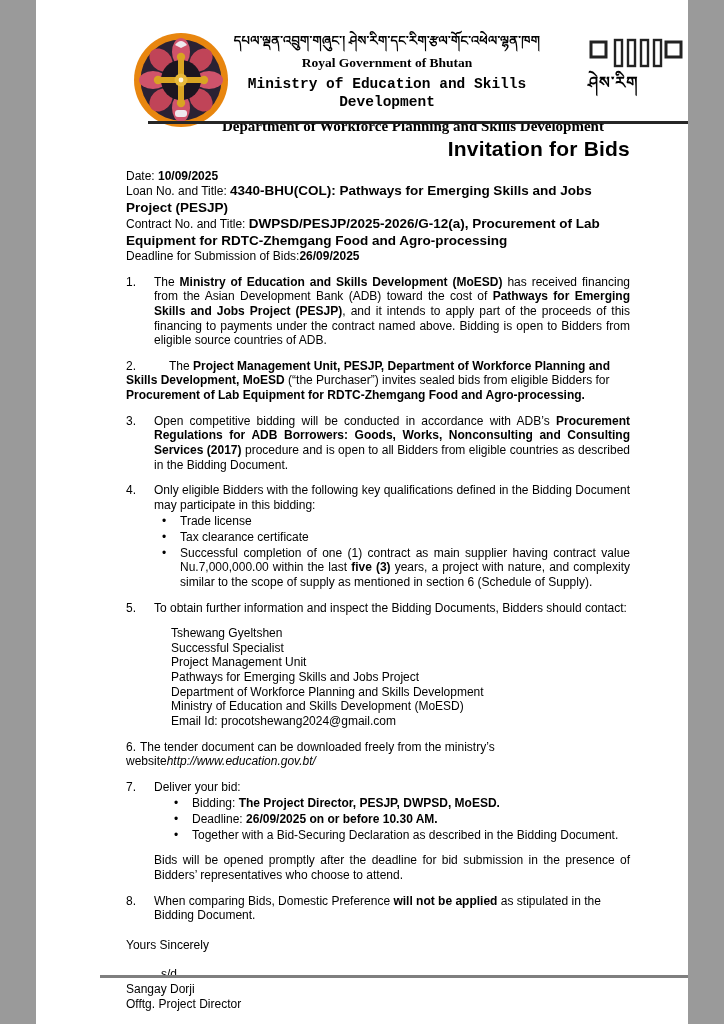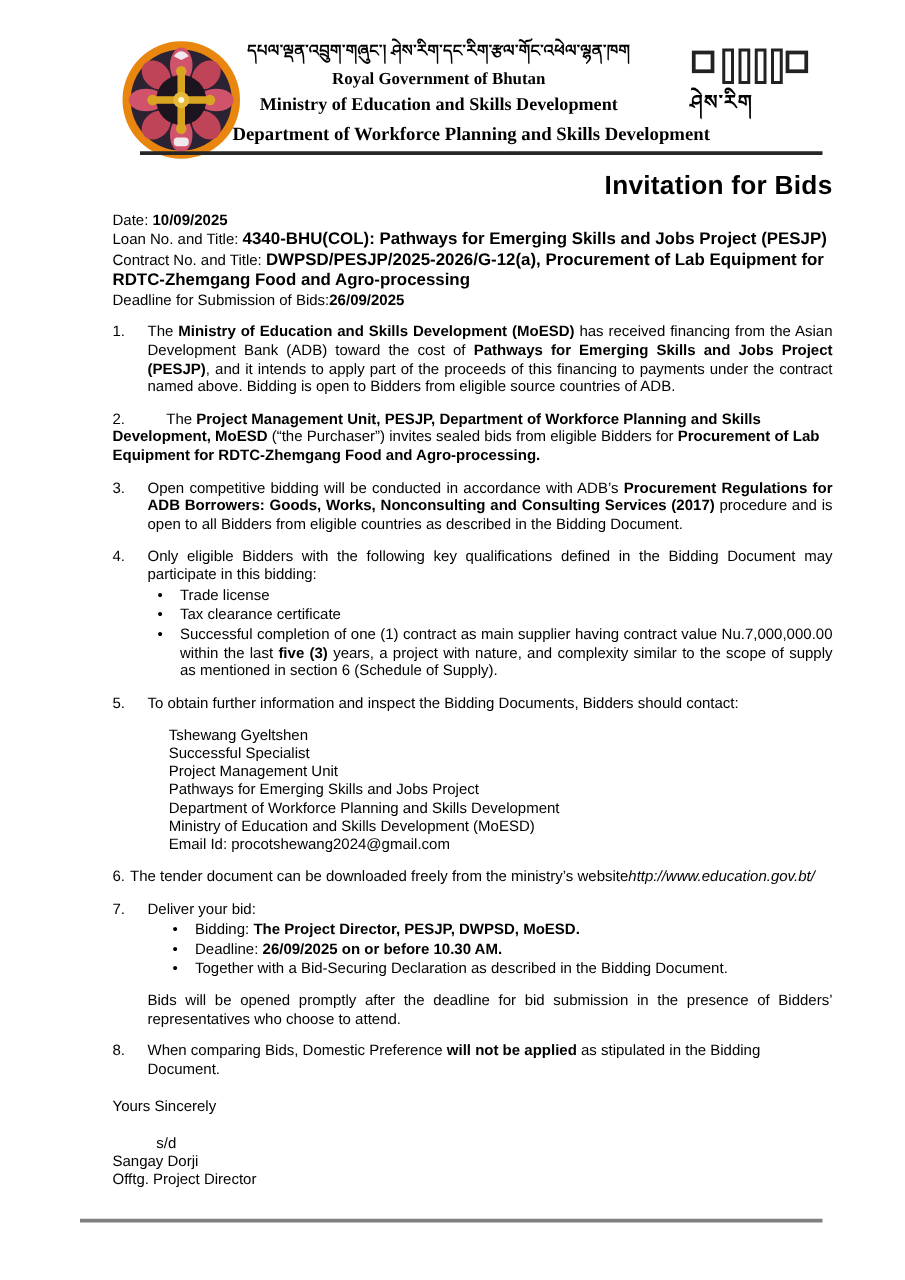--- a/index.html
+++ b/index.html
@@ -1,29 +1,29 @@
 <!DOCTYPE html>
 <html><head>
 <meta charset="utf-8">
 <style>
   * { margin:0; padding:0; box-sizing:border-box; }
   html,body { background:#9a9a9a; }
   .page {
-    position:relative; width:724px; height:1024px; margin:0 auto;
+    position:relative; width:652px; height:1024px; margin:0 auto;
     background:#ffffff; color:#000;
     font-family:"Liberation Sans", sans-serif; font-size:12px; line-height:1.22;
     overflow:hidden;
   }
   
   .emblem { position:absolute; left:94px; top:30px; width:102px; height:102px; }
   .head-center { position:absolute; left:186px; top:33px; width:330px; text-align:center;
                  font-family:"Liberation Serif", serif; font-weight:bold; }
   .dz-line   { font-size:13px; font-weight:bold; letter-spacing:.3px; white-space:nowrap; }
   .gov-line  { font-size:13.5px; margin-top:6px; }
-  .min-line  { font-size:14.5px; margin-top:5px; }
+  .min-line  { font-size:14.5px; margin-top:5px;font-family:Liberation Mono, monospace; }
   .dep-line  { font-size:15px;   margin-top:5px; white-space:nowrap; }
   .sherig { position:absolute; left:552px; top:38px; width:104px; text-align:left; }
   .sherig-caption { font-size:16px; font-weight:bold; margin-top:1px; letter-spacing:1px; }
   .head-rule { position:absolute; left:112px; top:121px; width:546px; height:3px; background:#262626; }
 
   
   .content { position:absolute; left:90px; right:58px; top:130px; }
   h1.doc-title { font-size:21px; font-weight:bold; text-align:right; margin:6px 0 7px 0; letter-spacing:.2px; }
   .meta p { margin:0; }
   .meta .big b, .meta .big span.b { font-size:13.5px; }

